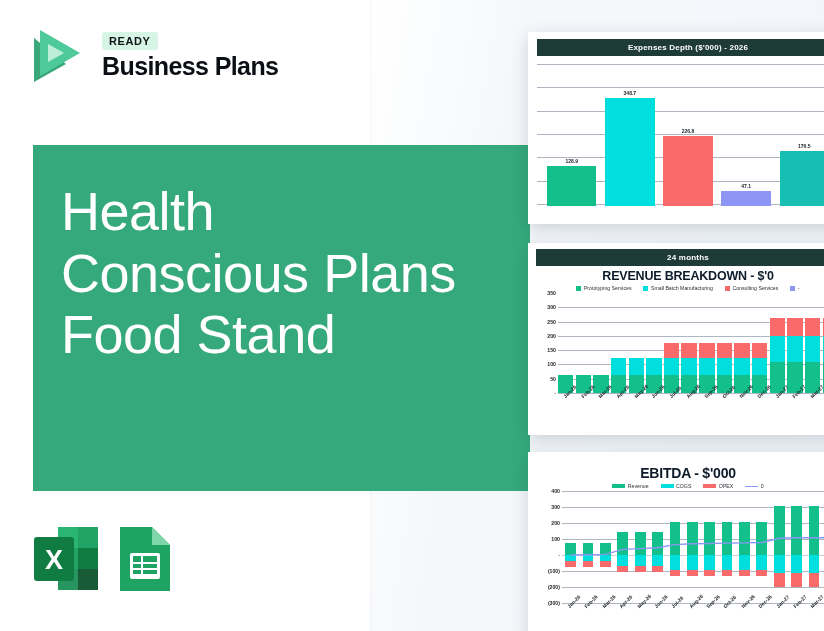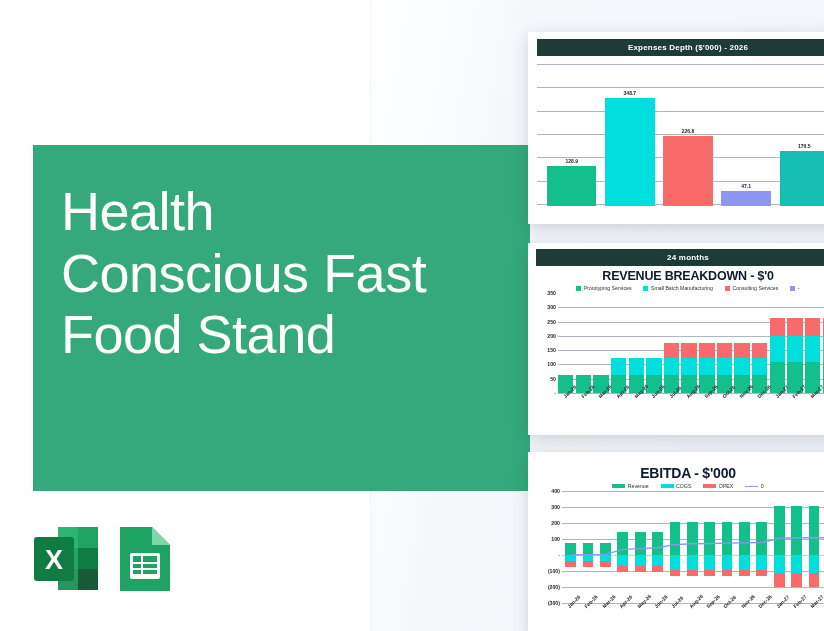--- a/index.html
+++ b/index.html
@@ -158,24 +158,37 @@
   .overlay-line { position: absolute; left:0; top:0; right:0; bottom:0; pointer-events:none; }
 </style>
 </head>
 <body>
 
 <div id="stage">
 
   <div class="right-wash"></div>
   <div class="wash-seam"></div>
 
+  <div class="brand">
+    <div class="brand-mark">
+      <svg width="62" height="64" viewBox="0 0 62 64" xmlns="http://www.w3.org/2000/svg">
+        <path d="M8 14 L8 58 L40 40 Z" fill="#3aa87a"></path>
+        <path d="M14 6 L54 29 L14 52 Z" fill="#4ec99a"></path>
+        <path d="M22 20 L38 29 L22 38 Z" fill="#bdeed8"></path>
+      </svg>
+    </div>
+    <div class="brand-text">
+      <span class="ready-badge">READY</span>
+      <span class="brand-name">Business Plans</span>
+    </div>
+  </div>
 
   <div class="hero">
     <div class="hero-title">Health
-Conscious Fast
+Conscious Plans
 Food Stand</div>
   </div>
 
   <div class="footer-row">
     <div class="xls-icon">
       <svg width="68" height="70" viewBox="0 0 68 70" xmlns="http://www.w3.org/2000/svg">
         <rect x="26" y="3" width="40" height="21" fill="#21a366"></rect>
         <rect x="26" y="24" width="40" height="21" fill="#107c41"></rect>
         <rect x="26" y="45" width="40" height="21" fill="#185c37"></rect>
         <rect x="26" y="3" width="20" height="63" fill="#33c481" opacity="0.55"></rect>

